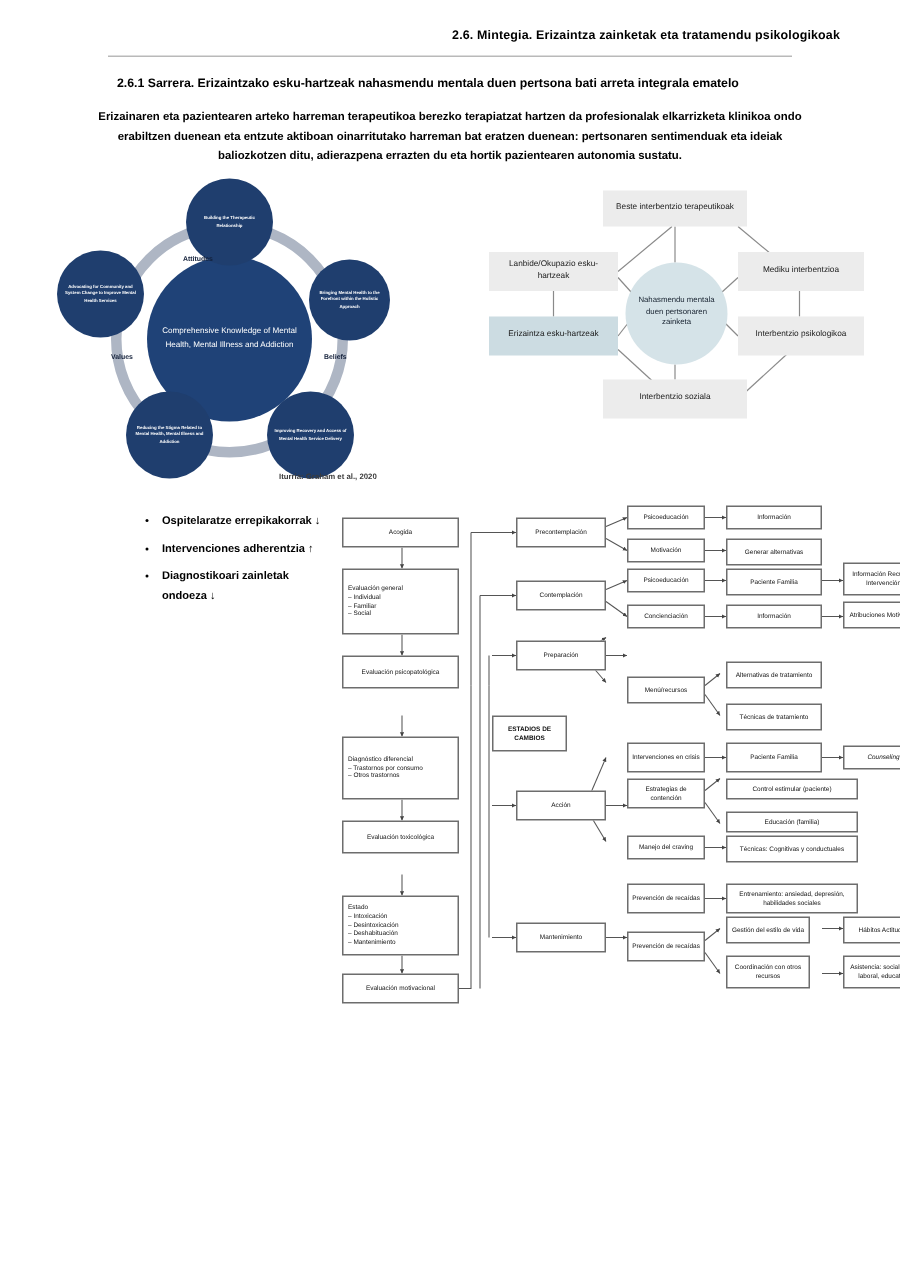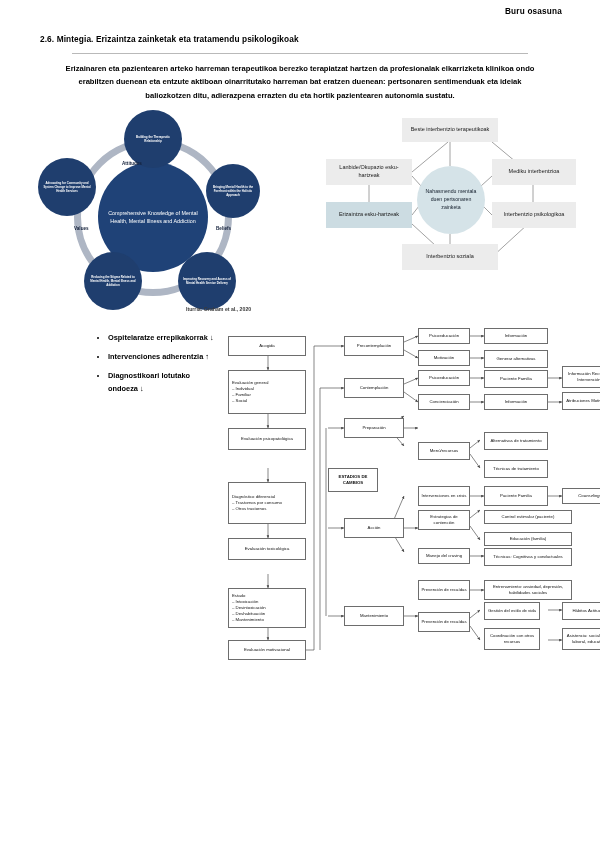--- a/index.html
+++ b/index.html
@@ -9,21 +9,21 @@
     color:#000;overflow:hidden;position:relative;
   }
   .page{position:relative;width:600px;height:848px;padding:0;box-sizing:border-box;}
 
   
   .hdr{text-align:right;padding:0 38px;font-size:8.2px;font-weight:bold;letter-spacing:.2px;}
   .hdr .l1{margin-top:34px;}
   .hdr .l2{margin-top:7px;}
 
   .doc-title{
-    text-align:left;font-size:8.3px;font-weight:bold;margin-top:18px;
+    text-align:right;font-size:8.3px;font-weight:bold;margin-top:18px;
     padding:0 40px;letter-spacing:.1px;
   }
   .rule{height:1px;background:#b9b9b9;margin:9px 72px 0 72px;}
 
   .sect-head{
     font-size:8.2px;font-weight:bold;margin-top:12px;padding:0 40px;
     text-align:justify;line-height:1.55;text-indent:38px;
   }
   .para{
     font-size:7.6px;font-weight:bold;margin-top:8px;padding:0 56px;
@@ -101,26 +101,26 @@
   .fb.left-list{justify-content:flex-start;text-align:left;padding-left:3px;}
   .fb.bold{font-weight:bold;}
   .fb.ital{font-style:italic;}
 </style>
 </head>
 <body>
 
 <div class="page">
 
   <div class="hdr">
-    <div class="l2">Buru osasuna</div>
   </div>
 
   <div class="doc-title">2.6. Mintegia. Erizaintza zainketak eta tratamendu psikologikoak</div>
   <div class="rule"></div>
 
+  <div class="sect-head">2.6.1 Sarrera. Erizaintzako esku-hartzeak nahasmendu mentala duen pertsona bati arreta integrala ematelo</div>
   <div class="para">Erizainaren eta pazientearen arteko harreman terapeutikoa berezko terapiatzat hartzen da profesionalak elkarrizketa klinikoa ondo erabiltzen duenean eta entzute aktiboan oinarritutako harreman bat eratzen duenean: pertsonaren sentimenduak eta ideiak baliozkotzen ditu, adierazpena errazten du eta hortik pazientearen autonomia sustatu.</div>
 
   <div class="figs">
 
     <div class="circ">
       <div class="ring"></div>
 
       <div class="bub center">Comprehensive Knowledge of Mental Health, Mental Illness and Addiction</div>
       <div class="bub b-top">Building the Therapeutic Relationship</div>
       <div class="bub b-right">Bringing Mental Health to the Forefront within the Holistic Approach</div>
@@ -161,21 +161,21 @@
       <div class="hcenter">Nahasmendu mentala duen pertsonaren zainketa</div>
     </div>
   </div>
 
 
   <div class="lower">
     <div class="bullets">
       <ul>
         <li>Ospitelaratze errepikakorrak ↓</li>
         <li>Intervenciones adherentzia ↑</li>
-        <li>Diagnostikoari lotutako ondoeza ↓</li>
+        <li>Diagnostikoari zainletak ondoeza ↓</li>
       </ul>
     </div>
 
     <div class="flow">
       <svg width="400" height="330">
         <defs>
           <marker id="ar" markerWidth="5" markerHeight="5" refX="4" refY="2" orient="auto">
             <path d="M0,0 L4,2 L0,4 z" fill="#444"></path>
           </marker>
         </defs>

